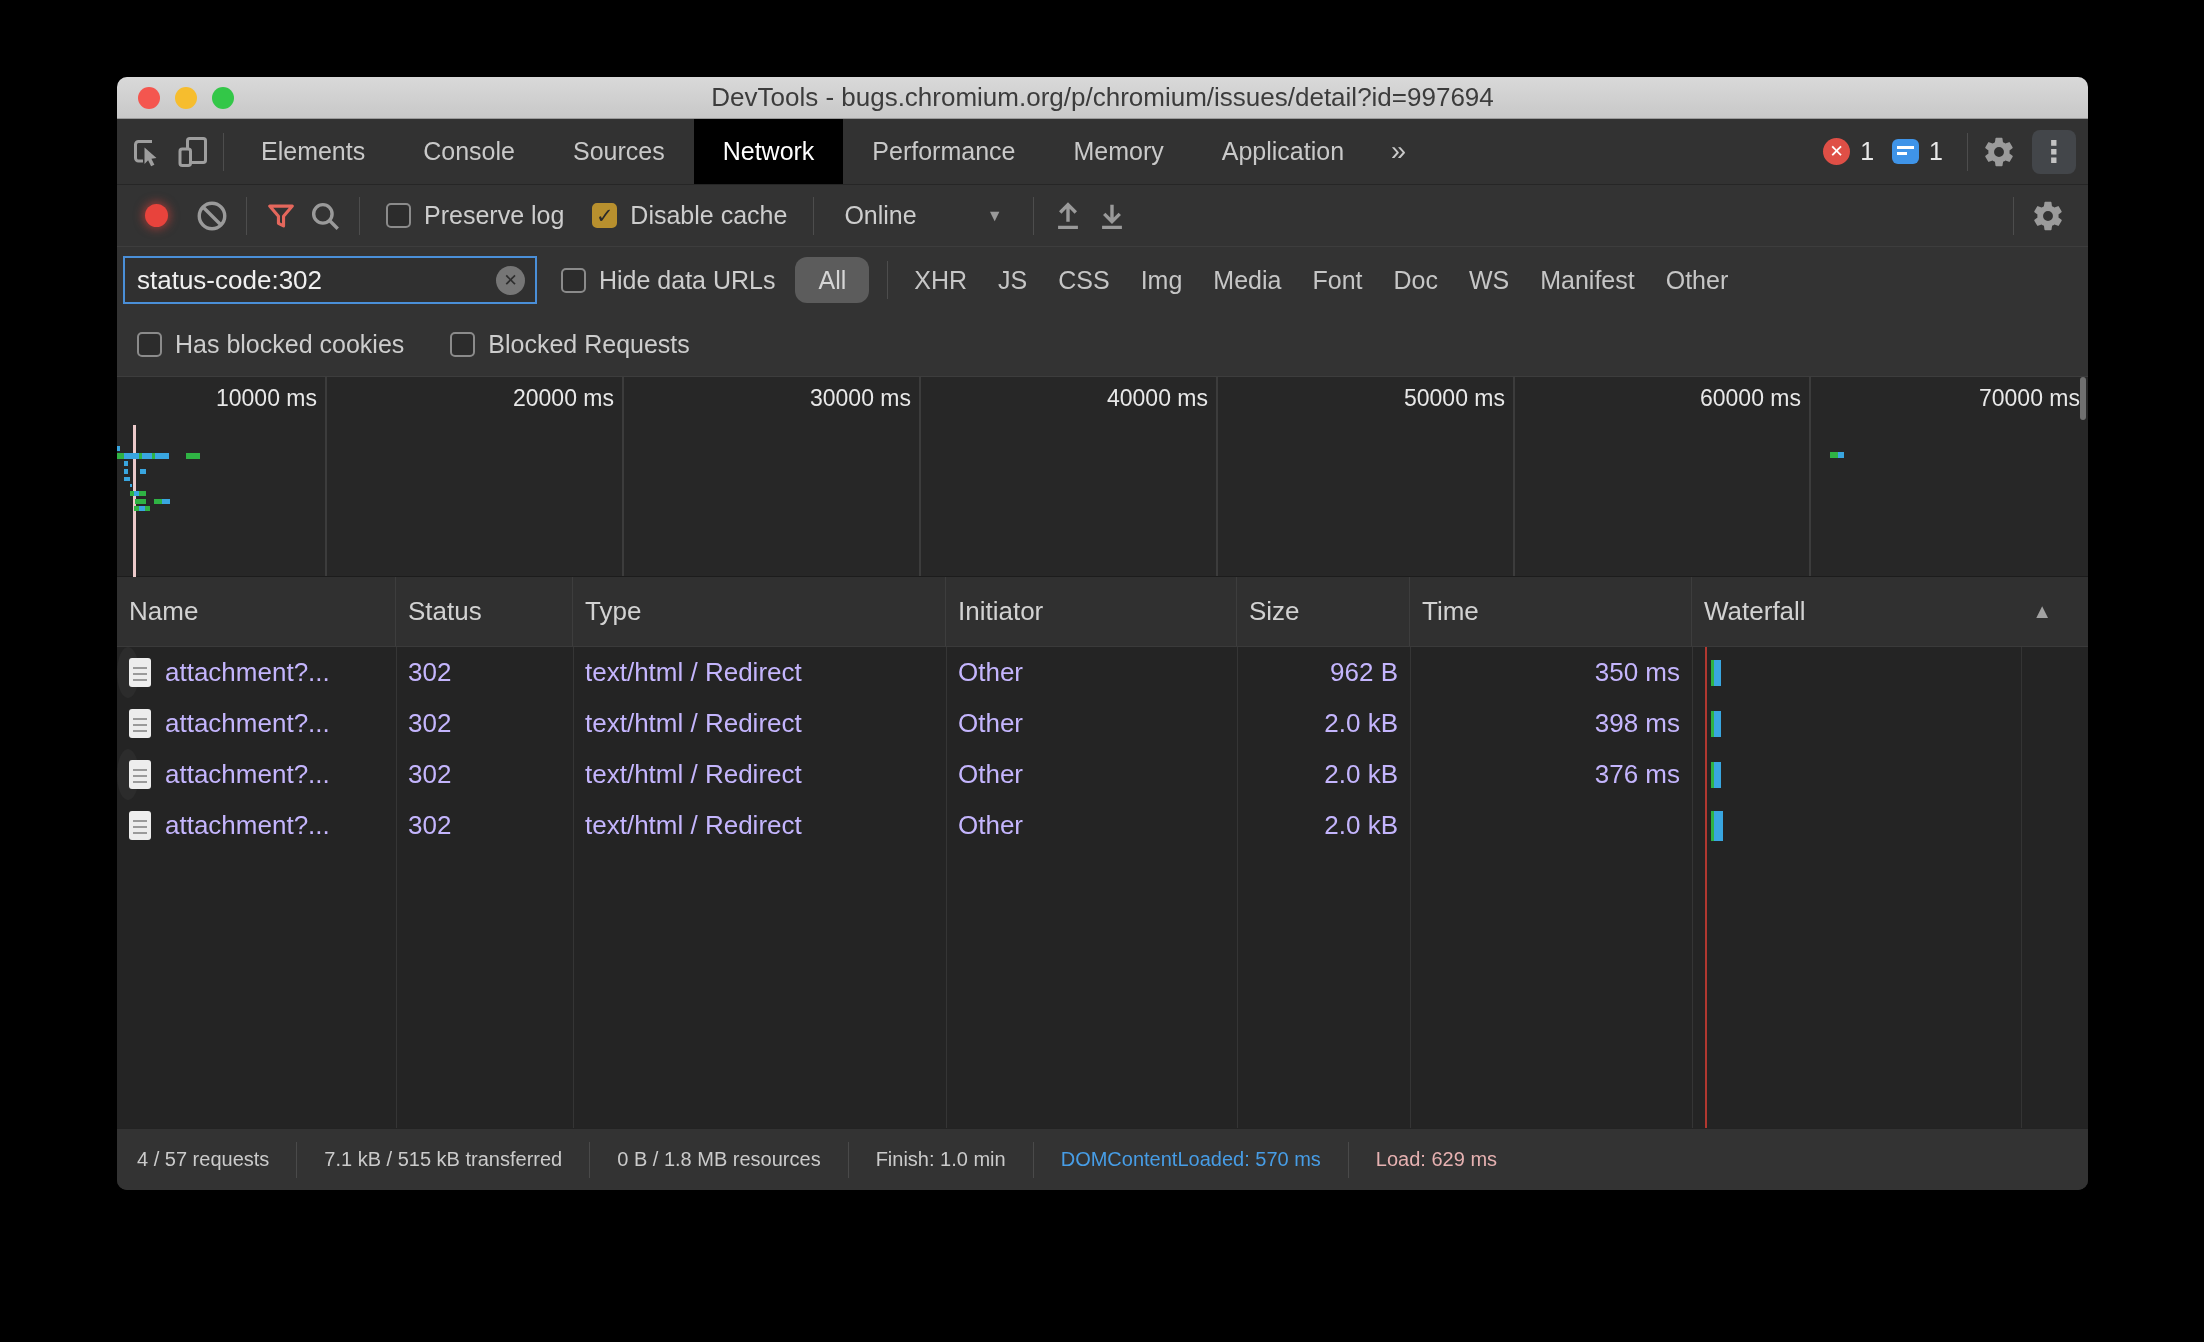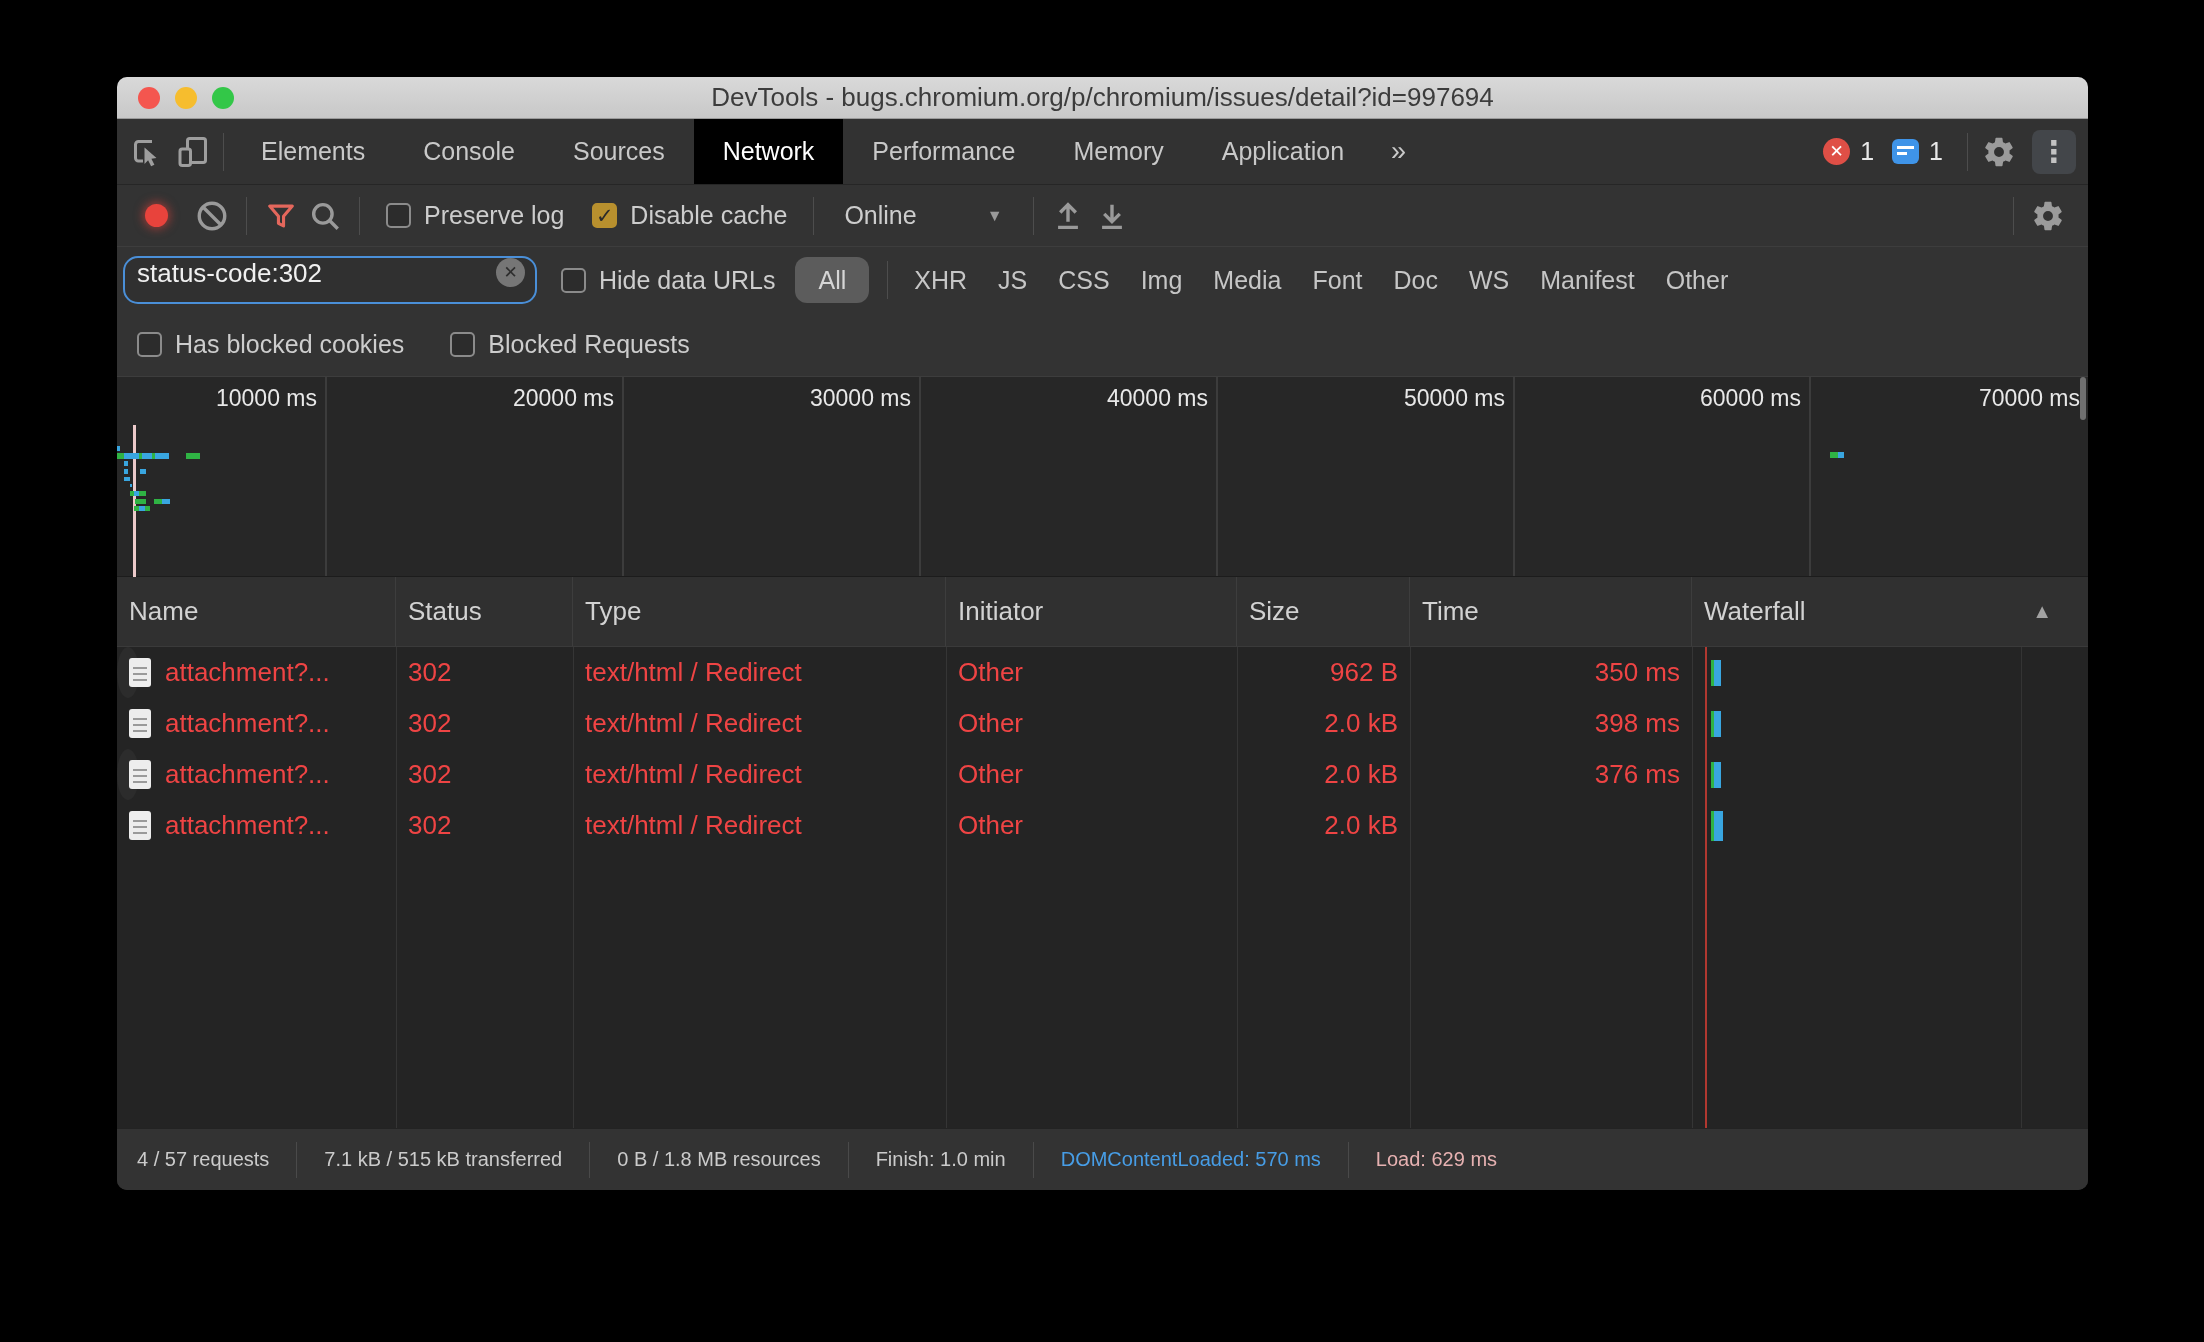--- a/index.html
+++ b/index.html
@@ -85,22 +85,22 @@
   .cb-label { font-size:25px; color:#cdcdcd; white-space:nowrap; }
   .throttle { display:flex; align-items:center; gap:70px; margin:0 18px; }
   .throttle-label { font-size:25px; color:#cdcdcd; }
   .dd-arrow { font-size:16px; color:#9a9a9a; }
   .toolbar-spacer { flex:1; }
   
   .filterbar {
     height:66px; flex:0 0 66px; background:#333; display:flex; align-items:center; padding:0 6px;
   }
   .filter-input {
-    width:414px; height:48px; border:2px solid #4a8fd8; border-radius:15px; background:#303030;
-    display:flex; align-items:flex-start; padding:0 10px 0 12px; position:relative;
+    width:414px; height:48px; border:2px solid #4a8fd8; border-radius:0; background:#303030;
+    display:flex; align-items:center; padding:0 10px 0 12px; position:relative;
   }
   .filter-text { font-size:26px; color:#f0f0f0; flex:1; }
   .clear-circle {
     width:29px; height:29px; border-radius:50%; background:#767676; color:#2e2e2e;
     display:flex; align-items:center; justify-content:center; font-size:17px; font-weight:bold;
   }
   .pill {
     height:46px; border-radius:12px; background:#5c5c5c; color:#d6d6d6;
     display:flex; align-items:center; padding:0 23px; font-size:25px; margin:0 6px;
   }
@@ -120,21 +120,21 @@
   .th {
     display:flex; align-items:center; padding:0 12px; font-size:26px; color:#d2d2d2;
     border-right:1px solid #3d3d3d; position:relative; white-space:nowrap;
   }
   .th:last-child { border-right:none; }
   .sort-arrow { position:absolute; right:36px; font-size:20px; color:#a2a2a2; }
   .tbody { flex:1; position:relative; background:#242424; overflow:hidden; }
   .trow { height:51px; align-items:center; }
   .trow.light { background:#2c2c2c; }
   .trow.dark { background:#242424; }
-  .td { display:flex; align-items:center; height:51px; padding:0 12px; font-size:26px; color:#ef4444; white-space:nowrap; overflow:hidden; }
+  .td { display:flex; align-items:center; height:51px; padding:0 12px; font-size:26px; color:#c4b5fd; white-space:nowrap; overflow:hidden; }
   .td.num { justify-content:flex-end; }
   .doc-icon { width:22px; height:29px; background:#ededed; border-radius:3px; position:relative; margin-right:14px; flex:0 0 22px; }
   .doc-icon::after {
     content:""; position:absolute; left:4px; right:4px; top:9px; height:14px;
     background:repeating-linear-gradient(to bottom,#9a9a9a 0 2px,transparent 2px 6px);
   }
   .col-line { position:absolute; top:0; bottom:0; width:1px; background:#353535; }
   .wf-redline { position:absolute; width:2px; background:#b03830; top:0; bottom:0; }
   .wf-gridfaint { position:absolute; width:1px; background:#343434; top:0; bottom:0; }
   .wf-bar { position:absolute; height:26px; display:flex; }

